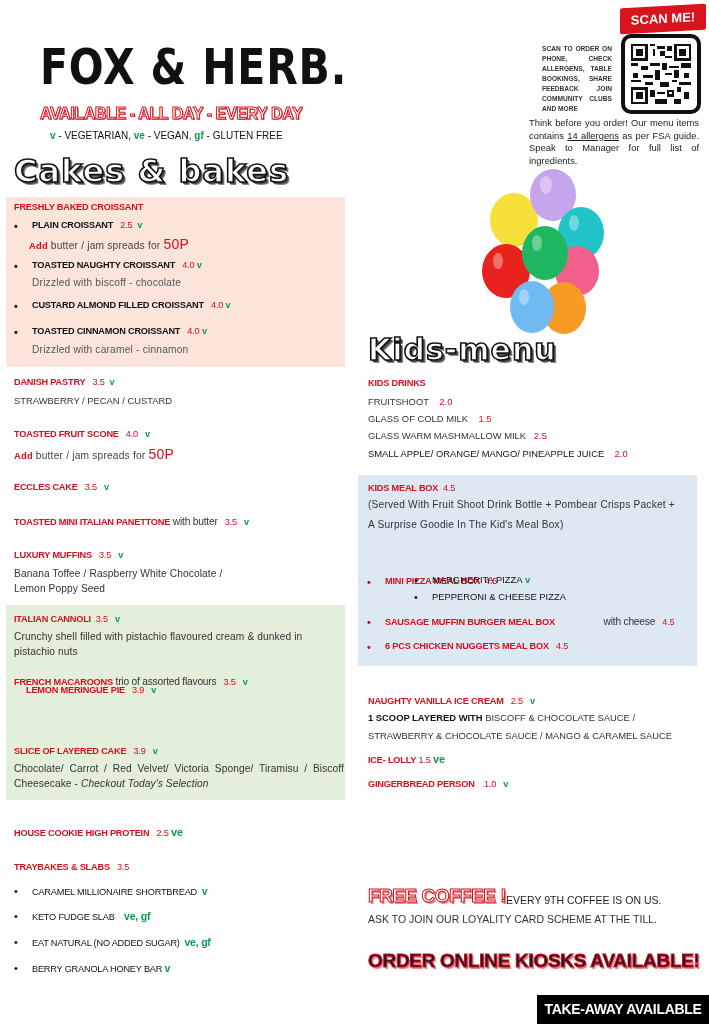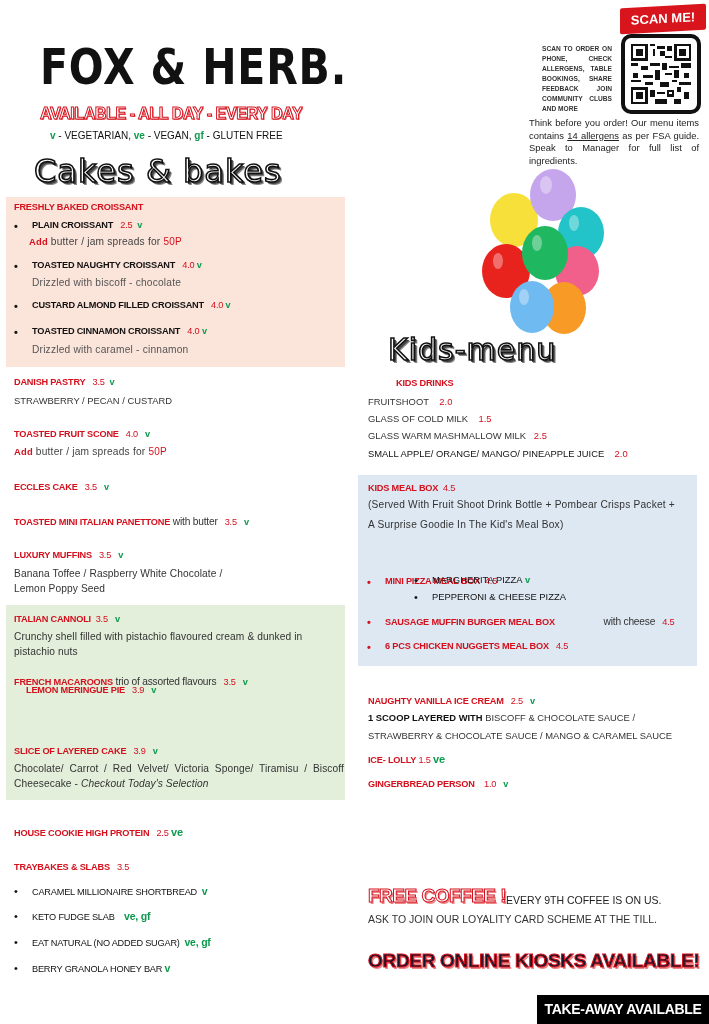--- a/index.html
+++ b/index.html
@@ -8,22 +8,22 @@
   .abs { position: absolute; }
   .green { color: #0e9a4e; font-weight: bold; }
   .price { color: #d4101d; font-weight: normal; }
 
   
   .brand { left: 40px; top: 38px; font-family: "DejaVu Sans", sans-serif; font-weight: bold; font-size: 50px; letter-spacing: 1px; color: #111; transform: scaleX(0.82); transform-origin: left top; }
   .available { left: 40px; top: 104px; font-size: 17px; font-weight: bold; color: #fff; letter-spacing: -0.5px;
     -webkit-text-stroke: 1px #d4101d; text-shadow: 1px 1px 0 #e56a6a; transform: scaleX(0.95); transform-origin: left top; }
   .legend { left: 50px; top: 130px; font-size: 10px; color: #111; }
 
-  .heading-script { font-family: "DejaVu Sans", sans-serif; font-weight: normal; color: #fff;
-    -webkit-text-stroke: 1.6px #111; text-shadow: 2px 2px 0 #444, 3px 3px 0 #888; letter-spacing: 1px; margin-left: 20px; }
+  .heading-script { font-family: "DejaVu Sans", sans-serif; font-weight: bold; color: #fff;
+    -webkit-text-stroke: 1.6px #111; text-shadow: 2px 2px 0 #444, 3px 3px 0 #888; letter-spacing: 1px; }
   .cakes-heading { left: 14px; top: 152px; font-size: 32px; }
   .kids-heading { left: 368px; top: 332px; font-size: 30px; }
 
   
   .scan-banner { left: 620px; top: 6px; width: 86px; height: 26px; background: #d8141c; color: #fff; font-weight: bold; font-size: 13px; text-align: center; line-height: 26px; transform: skewY(-3deg); border-radius: 2px; }
   .qr-frame { left: 621px; top: 34px; width: 80px; height: 80px; border: 4px solid #111; border-radius: 10px; background: #fff; padding: 6px; }
   .qr-frame svg { width: 100%; height: 100%; display: block; }
   .scan-text { left: 542px; top: 44px; width: 70px; font-size: 6.6px; font-weight: bold; color: #333; line-height: 10px; text-align: justify; text-align-last: left; }
   .allergen-note { left: 529px; top: 117px; width: 170px; font-size: 9.4px; line-height: 12.5px; color: #222; text-align: justify; }
   .allergen-note u { text-decoration: underline; }
@@ -34,21 +34,21 @@
   .box-blue { left: 358px; top: 475px; width: 339px; height: 191px; background: #dde8f3; }
 
   .t-head { font-size: 9.2px; font-weight: bold; color: #d4101d; white-space: nowrap; letter-spacing: -0.2px; }
   .t-item { font-size: 9.2px; font-weight: bold; color: #111; white-space: nowrap; letter-spacing: -0.2px; }
   .t-sub { font-size: 10.2px; color: #555; white-space: nowrap; letter-spacing: 0.2px; }
   .t-caps { font-size: 9.4px; color: #333; white-space: nowrap; }
   .t-desc { font-size: 10.2px; color: #333; line-height: 15px; letter-spacing: 0.1px; }
   .bullet::before { content: "•"; position: absolute; left: -18px; color: #111; font-size: 11px; }
   .bullet-red::before { content: "•"; position: absolute; left: -18px; color: #d4101d; font-size: 11px; }
   .add { color: #d4101d; font-weight: bold; }
-  .p50 { color: #d4101d; font-size: 10px; }
+  .p50 { color: #d4101d; font-size: 14px; }
   .ital { font-style: italic; }
 
   
   .balloons { left: 478px; top: 165px; width: 140px; height: 175px; }
 
   
   .free-coffee { left: 368px; top: 885px; font-size: 19px; font-weight: bold; color: #fff; -webkit-text-stroke: 1px #d4101d; text-shadow: 1.5px 1.5px 0 #e88; letter-spacing: -0.5px; }
   .free-coffee-text { left: 506px; top: 894px; font-size: 10.5px; color: #222; }
   .loyalty { left: 368px; top: 913px; font-size: 10.5px; color: #333; }
   .kiosks { left: 368px; top: 950px; font-size: 19px; font-weight: bold; color: #0f172a; -webkit-text-stroke: 1px #d4101d; text-shadow: 1.5px 1.5px 0 #e88; letter-spacing: -0.3px; }
@@ -230,21 +230,21 @@
     <ellipse cx="68" cy="20" rx="6" ry="9"></ellipse>
       <ellipse cx="96" cy="58" rx="5" ry="8"></ellipse>
       <ellipse cx="20" cy="96" rx="5" ry="8"></ellipse>
       <ellipse cx="59" cy="78" rx="5" ry="8"></ellipse>
       <ellipse cx="46" cy="132" rx="5" ry="8"></ellipse>
   </g>
 </svg>
 
 <div class="abs heading-script kids-heading">Kids-menu</div>
 
-<div class="abs t-head" style="left:368px; top:378px;margin-left:28px;">KIDS DRINKS</div>
+<div class="abs t-head" style="left:368px; top:378px;">KIDS DRINKS</div>
 <div class="abs t-caps" style="left:368px; top:396px;">
   <span>FRUITSHOOT</span>&nbsp;&nbsp;&nbsp;&nbsp;<span class="price">2.0</span>
 </div>
 <div class="abs t-caps" style="left:368px; top:413px;">
   <span>GLASS OF COLD MILK</span>&nbsp;&nbsp;&nbsp;&nbsp;<span class="price">1.5</span>
 </div>
 <div class="abs t-caps" style="left:368px; top:430px;">
   <span>GLASS WARM MASHMALLOW MILK</span>&nbsp;&nbsp;&nbsp;<span class="price">2.5</span>
 </div>
 <div class="abs t-caps" style="left:368px; top:448px; color:#111;">

